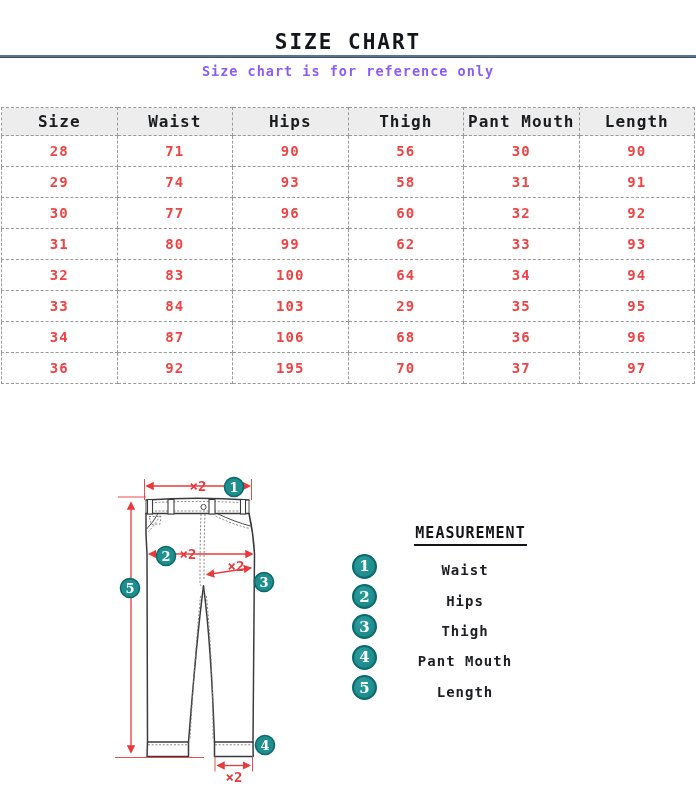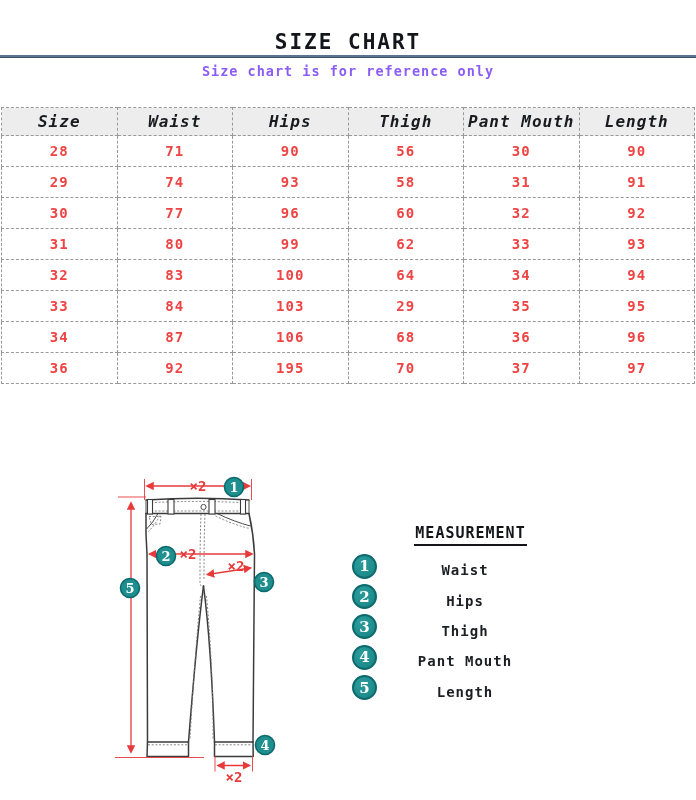--- a/index.html
+++ b/index.html
@@ -1,18 +1,18 @@
 <!DOCTYPE html>
 <html style="--accent-red: #e8393b; --badge-teal: #1f8e8e; --badge-teal-dark: #0c696c; --header-bg: #ededed; --rule-blue: #5b7492;"><head>
 <meta charset="utf-8">
 <style>
   html,body { margin:0; padding:0; background:#fff; }
   .page {
     position:relative; width:696px; height:800px; background:#fff; overflow:hidden;
-    font-family:"DejaVu Sans Mono","Liberation Mono",monospace; color:#1c1e22;border-radius:8px;
+    font-family:"DejaVu Sans Mono","Liberation Mono",monospace; color:#1c1e22;
   }
   
   .title {
     position:absolute; top:30px; left:0; width:696px; text-align:center;
     font-size:21px; font-weight:bold; letter-spacing:2px; color:#14161b;
   }
   .title-rule {
     position:absolute; top:55px; left:0; width:696px; height:2px;
     background:var(--rule-blue,#5b7492); border-bottom:1px solid #3a506b;
   }
@@ -23,21 +23,21 @@
   
   table.size-chart {
     position:absolute; top:107px; left:1px; width:694px;
     border-collapse:collapse; table-layout:fixed;
   }
   table.size-chart th, table.size-chart td {
     border:1px dashed #999; text-align:center; vertical-align:middle; padding:0;
   }
   tr.head-en th {
     height:27px; background:var(--header-bg,#ededed);
-    font-size:16px; font-weight:bold; letter-spacing:1px; color:#191b1f;font-style:italic;
+    font-size:16px; font-weight:bold; letter-spacing:1px; color:#191b1f;
   }
   tr.head-ru th {
     height:38px; background:var(--header-bg,#ededed);
     font-size:15px; font-weight:bold; letter-spacing:8px; color:#24262b;
     overflow:hidden;
   }
   tr.head-ru th .ru-wrap { display:block; height:38px; overflow:hidden; }
   tr.head-ru th .ru-line { display:block; line-height:19px; }
   tr.head-ru th .ru-single { display:block; line-height:38px; }
   tbody.rows td {

